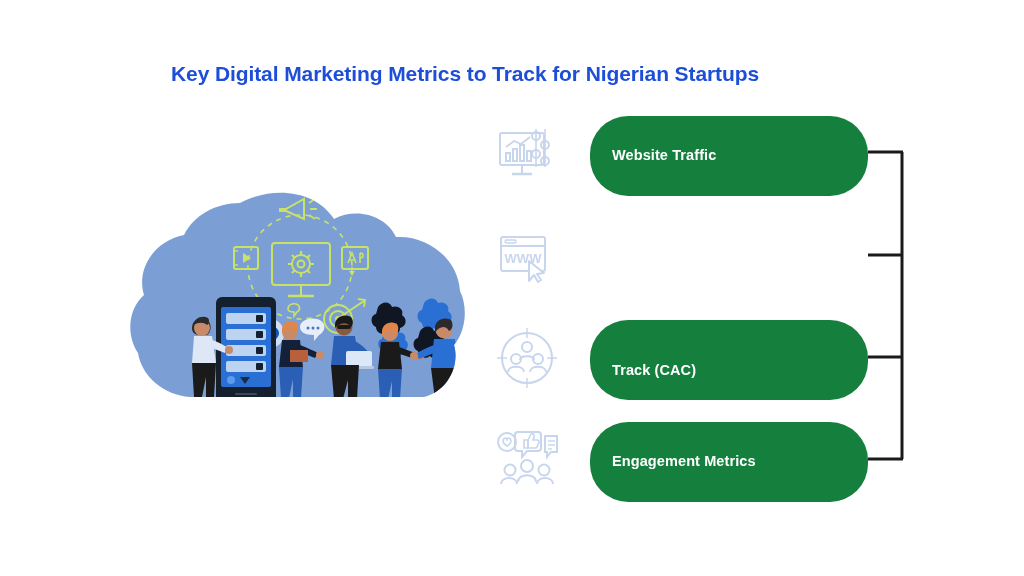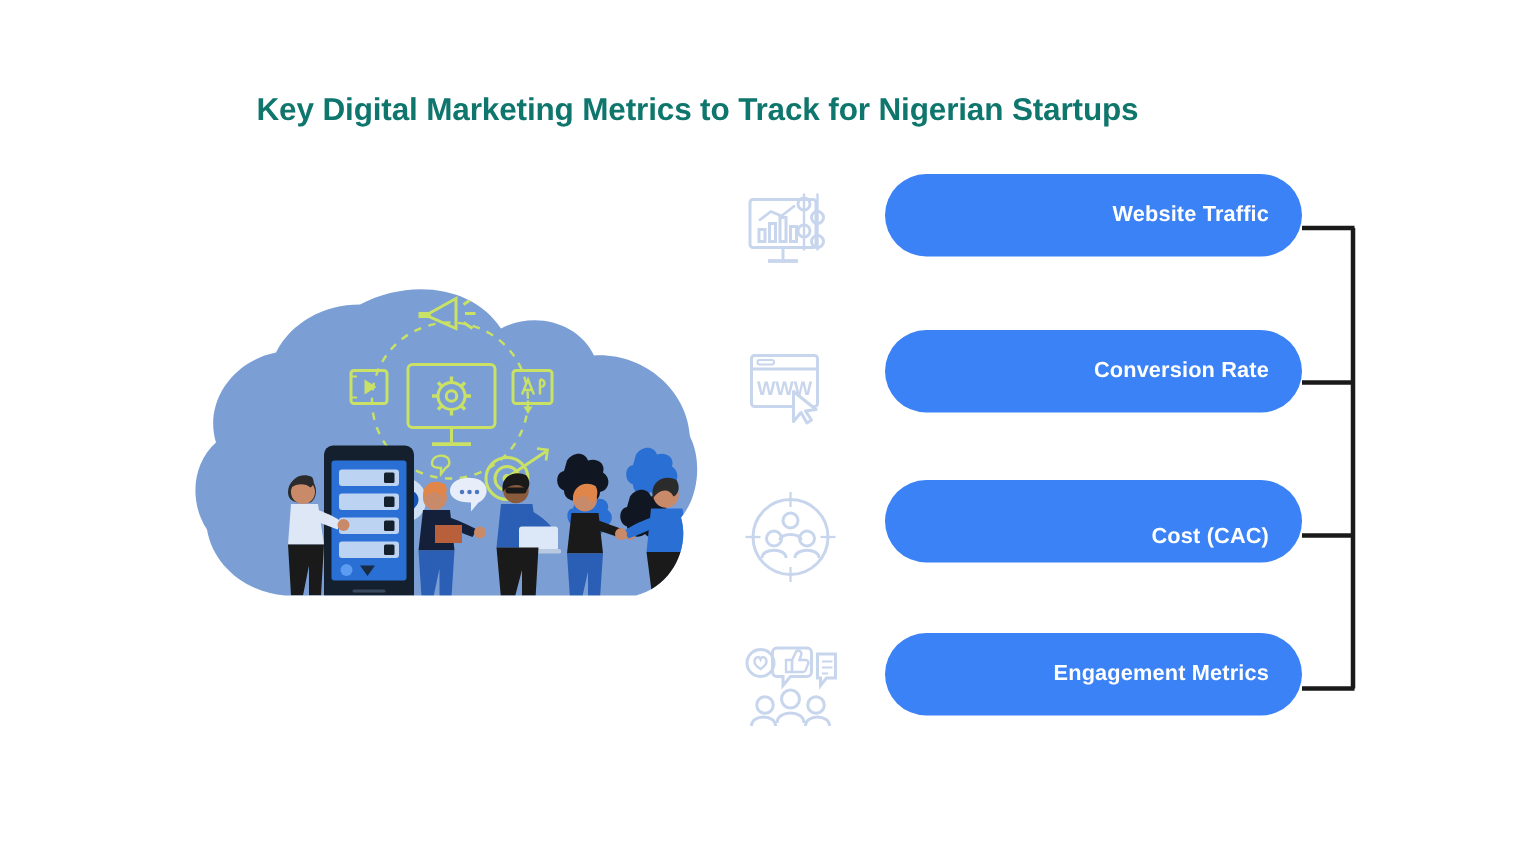--- a/index.html
+++ b/index.html
@@ -21,21 +21,21 @@
 
   
   #page-title {
     position: absolute;
     left: 0;
     top: 62px;
     width: 930px;
     text-align: center;
     font-size: 21px;
     font-weight: bold;
-    color: #0f766e;
+    color: #1d4ed8;
     letter-spacing: -0.1px;
     white-space: nowrap;
   }
 
   
   #illustration {
     position: absolute;
     left: 128px;
     top: 185px;
     width: 345px;
@@ -60,26 +60,26 @@
     align-items: center;
     opacity: 0.30;
   }
   .metric-icon svg { display: block; }
 
   .pill {
     position: absolute;
     left: 95px;
     top: 0;
     width: 278px;
-    height: 55px;
-    background: #3b82f6;
+    height: 80px;
+    background: #15803d;
     border-radius: 38px;
     display: flex;
     align-items: center;
-    justify-content: flex-end;
+    justify-content: flex-start;
     box-sizing: border-box;
     padding: 0 22px;
   }
   .pill-label {
     color: #ffffff;
     font-size: 14.5px;
     font-weight: bold;
     text-align: center;
     line-height: 1.45;
     letter-spacing: 0.1px;
@@ -340,23 +340,20 @@
 
   <div class="metric-row" style="top:220px;">
     <div class="metric-icon">
       <svg width="62" height="62" viewBox="0 0 62 62" xmlns="http://www.w3.org/2000/svg" fill="none" stroke="#4a76c4" stroke-width="2">
         <rect x="6" y="10" width="44" height="34" rx="2"></rect>
         <line x1="6" y1="19" x2="50" y2="19"></line>
         <rect x="10" y="13" width="11" height="3" rx="1.5" stroke-width="1.4"></rect>
         <text x="28" y="36" font-family="'Liberation Sans', sans-serif" font-size="13" font-weight="bold" fill="#4a76c4" stroke="none" text-anchor="middle">WWW</text>
         <path d="M34 34 L34 54 L39 48 L43 55 L46 53 L42 47 L49 46 Z" fill="#ffffff" stroke="#4a76c4" stroke-width="2" stroke-linejoin="round"></path>
       </svg>
-    </div>
-    <div class="pill">
-      <span class="pill-label">Conversion Rate</span>
     </div>
   </div>
 
   <div class="metric-row" style="top:320px;">
     <div class="metric-icon">
       <svg width="64" height="64" viewBox="0 0 64 64" xmlns="http://www.w3.org/2000/svg" fill="none" stroke="#4a76c4" stroke-width="2">
         <circle cx="32" cy="32" r="25"></circle>
         <line x1="32" y1="2" x2="32" y2="12" stroke-width="1.5"></line>
         <line x1="32" y1="52" x2="32" y2="62" stroke-width="1.5"></line>
         <line x1="2" y1="32" x2="12" y2="32" stroke-width="1.5"></line>
@@ -365,21 +362,21 @@
         <path d="M25 34 C25 29 39 29 39 34"></path>
         <circle cx="21" cy="33" r="5"></circle>
         <path d="M13 46 C13 39 29 39 29 46"></path>
         <circle cx="43" cy="33" r="5"></circle>
         <path d="M35 46 C35 39 51 39 51 46"></path>
       </svg>
     </div>
     <div class="pill">
       <span class="pill-label">
         <br>
-        <span>Cost (CAC)</span>
+        <span>Track (CAC)</span>
       </span>
     </div>
   </div>
 
   <div class="metric-row" style="top:422px;">
     <div class="metric-icon">
       <svg width="64" height="64" viewBox="0 0 64 64" xmlns="http://www.w3.org/2000/svg" fill="none" stroke="#4a76c4" stroke-width="2">
 
         <circle cx="12" cy="14" r="9"></circle>
         <path d="M8 13 C8 10 11 9 12 11.5 C13 9 16 10 16 13 C16 15.5 12 18 12 18 C12 18 8 15.5 8 13 Z" stroke-width="1.6"></path>

